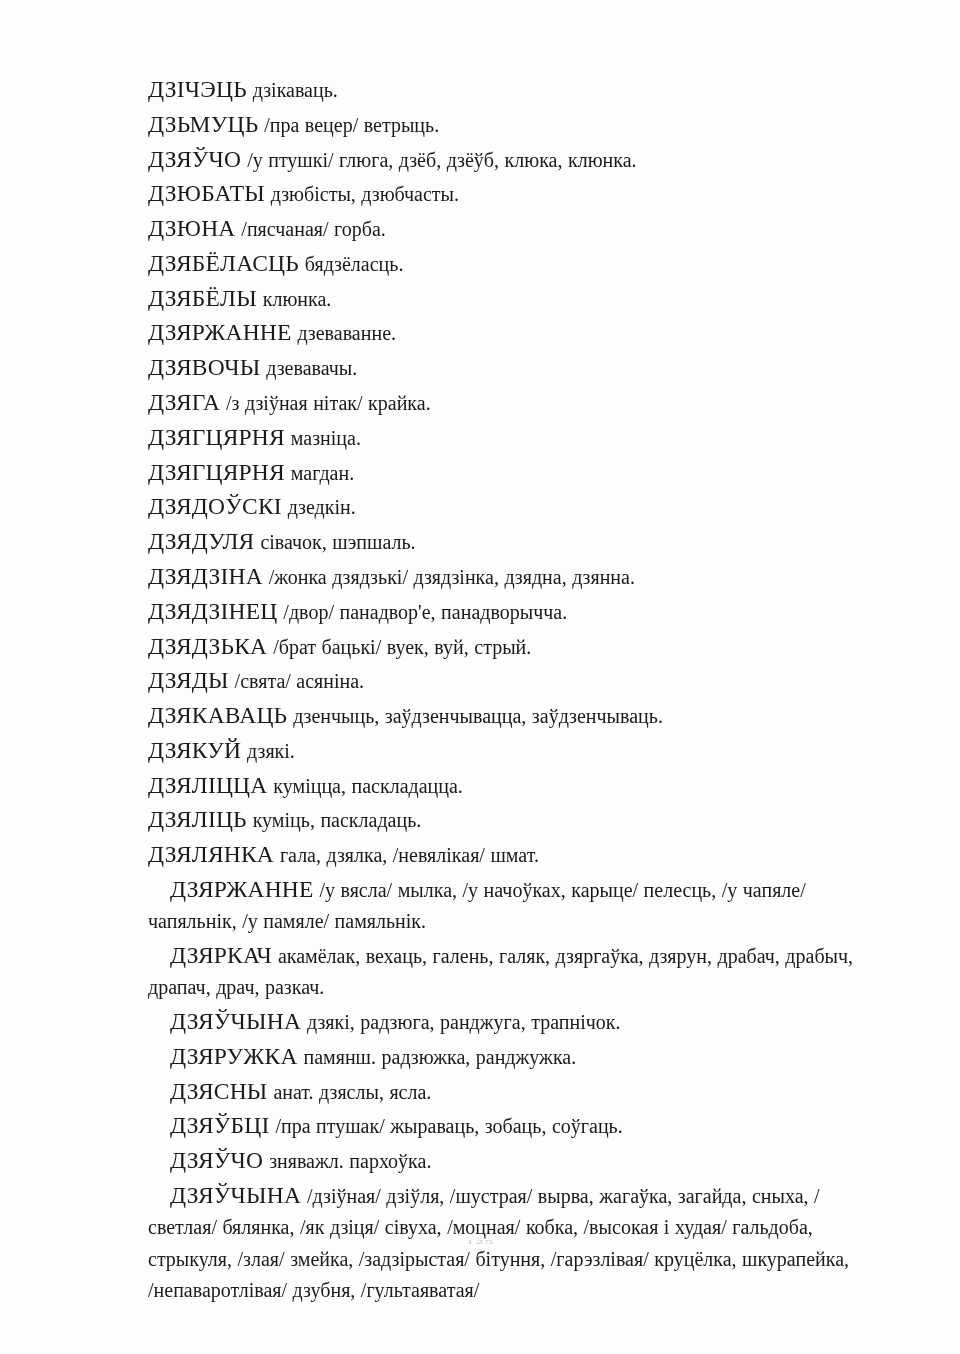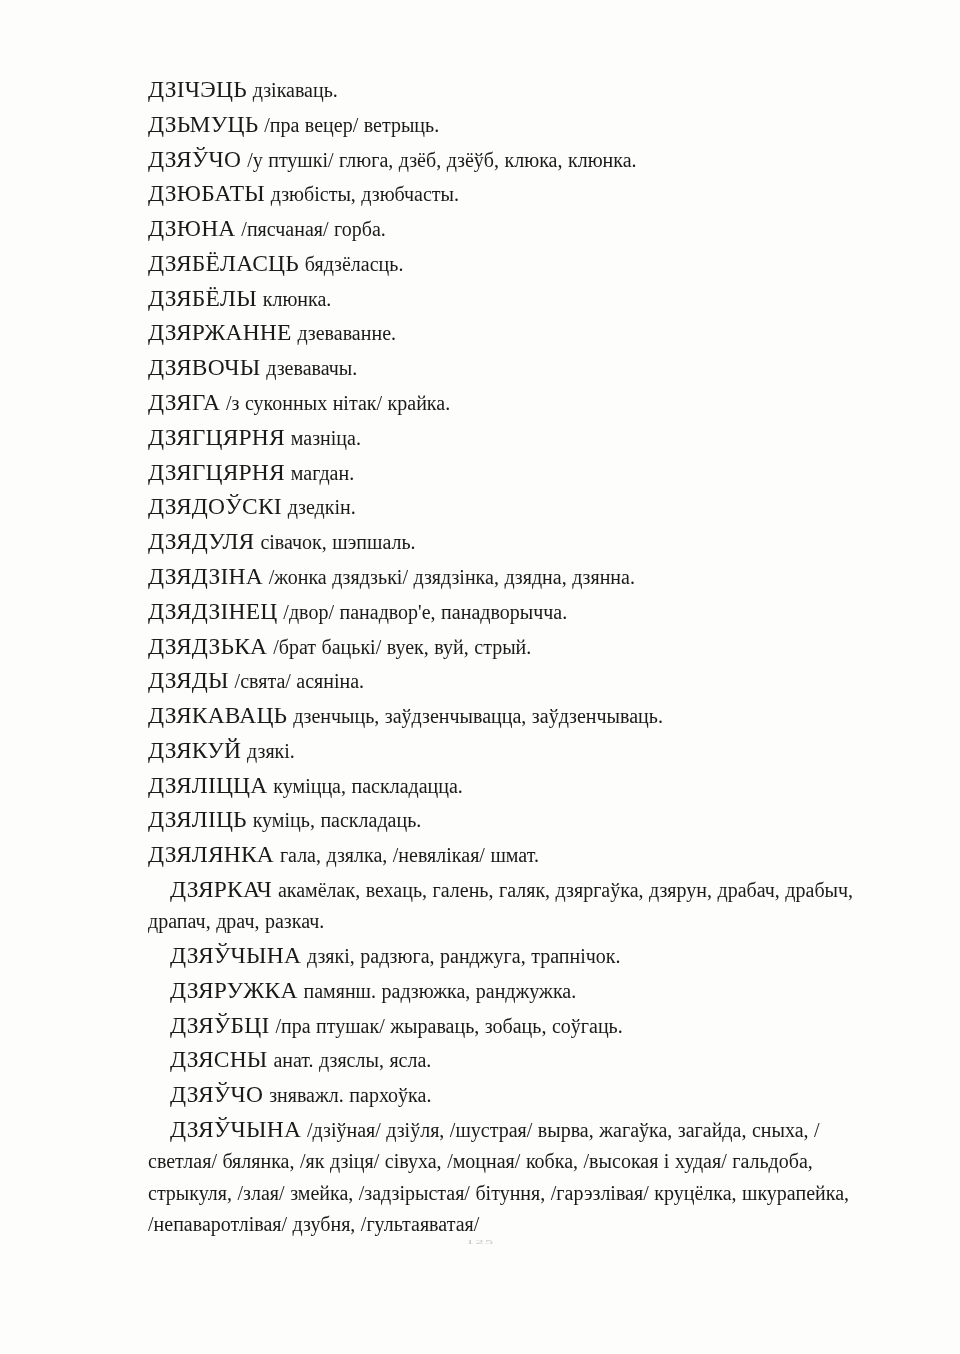--- a/index.html
+++ b/index.html
@@ -114,21 +114,21 @@
       <span class="gloss">дзеваванне.</span>
     </p>
 
     <p class="entry">
       <span class="hw">ДЗЯВОЧЫ</span>
       <span class="gloss">дзевавачы.</span>
     </p>
 
     <p class="entry">
       <span class="hw">ДЗЯГА</span>
-      <span class="gloss"><span class="it">/з суконных нітак/</span> крайка.</span>
+      <span class="gloss"><span class="it">/з дзіўная нітак/</span> крайка.</span>
     </p>
 
     <p class="entry">
       <span class="hw">ДЗЯГЦЯРНЯ</span>
       <span class="gloss">мазніца.</span>
     </p>
 
     <p class="entry">
       <span class="hw">ДЗЯГЦЯРНЯ</span>
       <span class="gloss">магдан.</span>
@@ -182,44 +182,48 @@
     <p class="entry">
       <span class="hw">ДЗЯЛІЦЬ</span>
       <span class="gloss">куміць, паскладаць.</span>
     </p>
 
     <p class="entry">
       <span class="hw">ДЗЯЛЯНКА</span>
       <span class="gloss">гала, дзялка, <span class="it">/невялікая/</span> шмат.</span>
     </p>
 
+    <p class="entry indented">
+      <span class="hw">ДЗЯРЖАННЕ</span>
+      <span class="gloss"><span class="it">/у вясла/</span> мылка, <span class="it">/у начоўках, карыце/</span> пелесць, <span class="it">/у чапяле/</span> чапяльнік, <span class="it">/у памяле/</span> памяльнік.</span>
+    </p>
 
     <p class="entry indented">
       <span class="hw">ДЗЯРКАЧ</span>
       <span class="gloss">акамёлак, вехаць, галень, галяк, дзяргаўка, дзярун, драбач, драбыч, драпач, драч, разкач.</span>
     </p>
 
     <p class="entry indented">
       <span class="hw">ДЗЯЎЧЫНА</span>
       <span class="gloss">дзякі, радзюга, ранджуга, трапнічок.</span>
     </p>
 
     <p class="entry indented">
       <span class="hw">ДЗЯРУЖКА</span>
       <span class="gloss"><span class="it">памянш.</span> радзюжка, ранджужка.</span>
     </p>
 
     <p class="entry indented">
+      <span class="hw">ДЗЯСНЫ</span>
+      <span class="gloss"><span class="it">анат.</span> дзяслы, ясла.</span>
+    </p>
+
+    <p class="entry indented">
       <span class="hw">ДЗЯЎБЦІ</span>
       <span class="gloss"><span class="it">/пра птушак/</span> жыраваць, зобаць, соўгаць.</span>
-    </p>
-
-    <p class="entry indented">
-      <span class="hw">ДЗЯСНЫ</span>
-      <span class="gloss"><span class="it">анат.</span> дзяслы, ясла.</span>
     </p>
 
     <p class="entry indented">
       <span class="hw">ДЗЯЎЧО</span>
       <span class="gloss"><span class="it">зняважл.</span> пархоўка.</span>
     </p>
 
     <p class="entry indented">
       <span class="hw">ДЗЯЎЧЫНА</span>
       <span class="gloss"><span class="it">/дзіўная/</span> дзіўля, <span class="it">/шустрая/</span> вырва, жагаўка, загайда, сныха, <span class="it">/светлая/</span> бялянка, <span class="it">/як дзіця/</span> сівуха, <span class="it">/моцная/</span> кобка, <span class="it">/высокая і худая/</span> гальдоба, стрыкуля, <span class="it">/злая/</span> змейка, <span class="it">/задзірыстая/</span> бітуння, <span class="it">/гарэзлівая/</span> круцёлка, шкурапейка, <span class="it">/непаваротлівая/</span> дзубня, <span class="it">/гультаяватая/</span></span>

